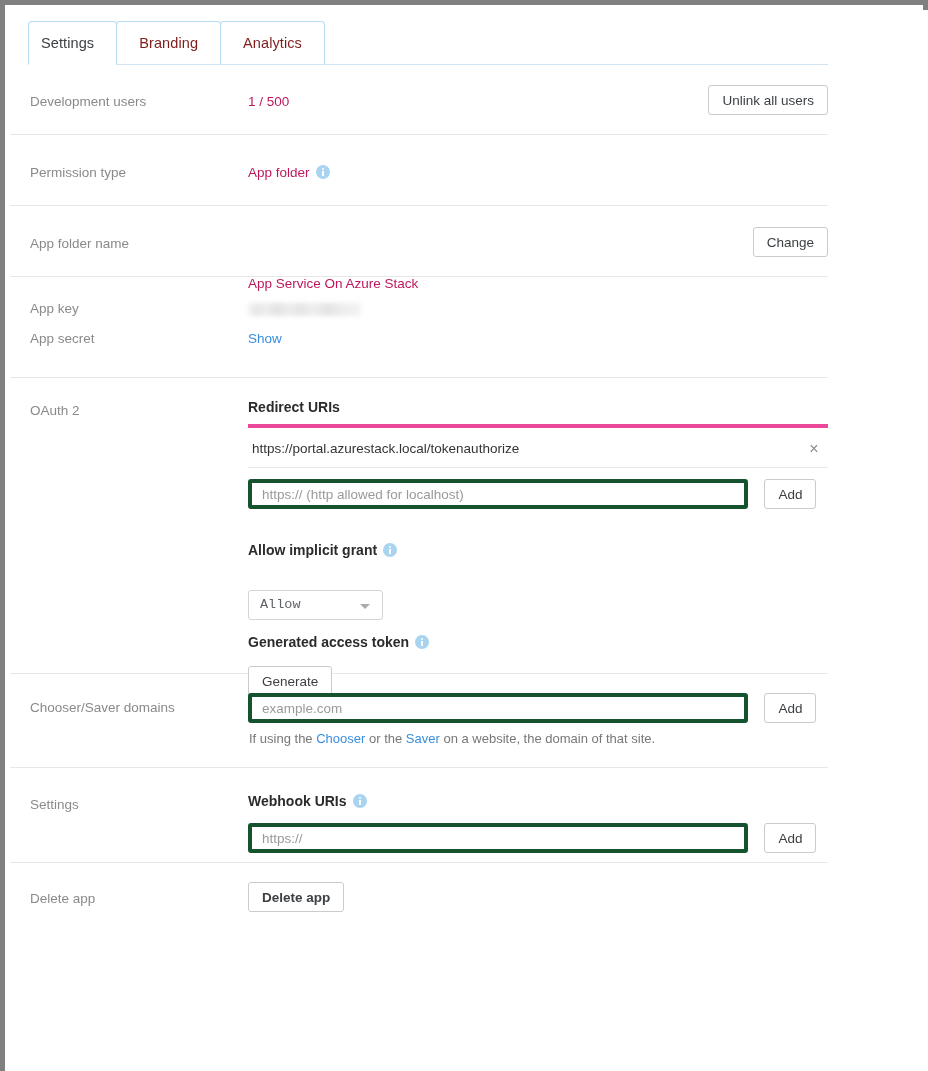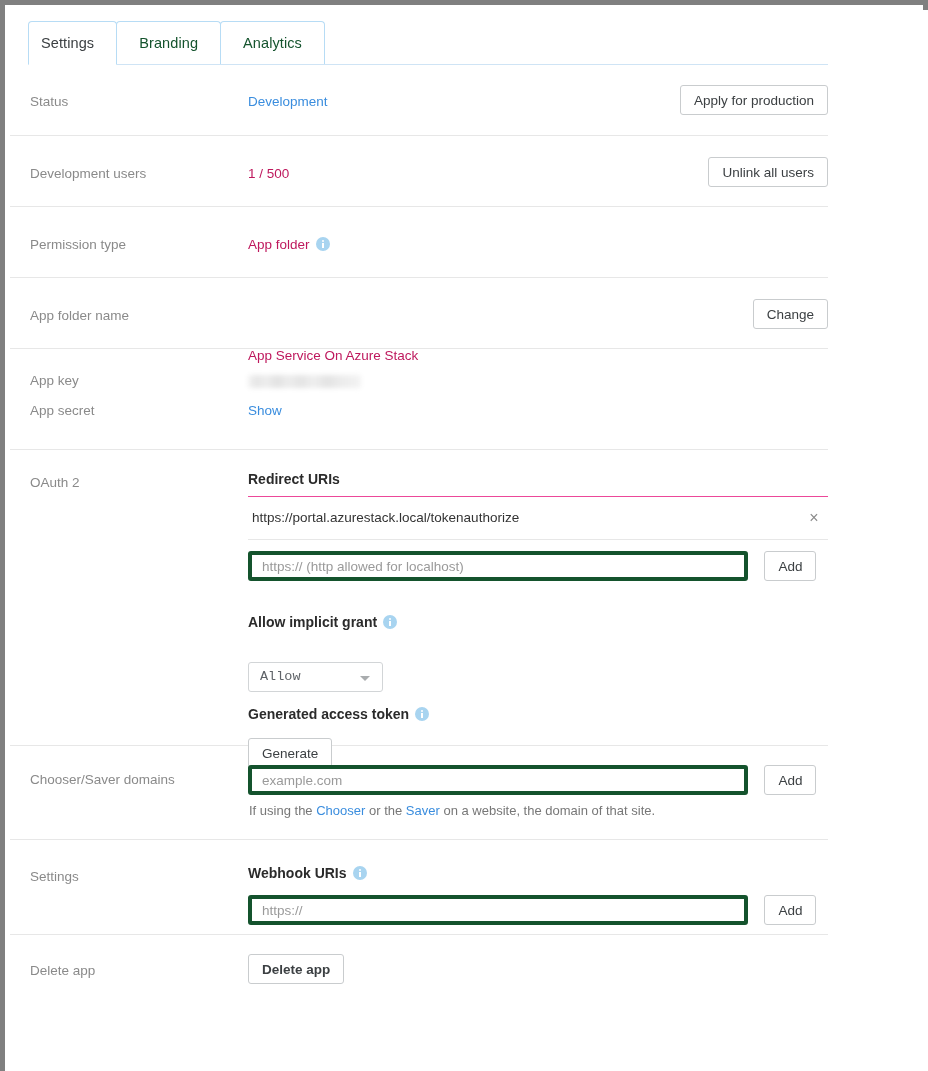--- a/index.html
+++ b/index.html
@@ -56,21 +56,21 @@
     height: 44px;
   }
   .tab {
     box-sizing: border-box;
     height: 44px;
     padding: 0 22px;
     display: flex;
     align-items: center;
     justify-content: center;
     font-size: 14.5px;
-    color: #14532d;
+    color: #7f1d1d;
     border: 1px solid #b7dcf5;
     border-bottom: 1px solid #cfe4f5;
     border-radius: 4px 4px 0 0;
     background: #ffffff;
     margin-right: -1px;
     letter-spacing: 0.1px;
   }
   .tab.active {
     color: #3c4043;
     border-color: #b7dcf5;
@@ -188,21 +188,21 @@
     font-weight: bold;
     color: #2b2b2b;
   }
 
   
   .uri-row {
     position: absolute;
     left: 238px;
     width: 580px;
     height: 44px;
-    border-top: 1px solid #ec4899;
+    border-top: 4px solid #ec4899;
     border-bottom: 1px solid #e7e7e7;
     box-sizing: border-box;
     text-decoration: underline;
   }
   .uri-text {
     position: absolute;
     left: 4px;
     top: 13px;
     font-size: 13.5px;
     color: #333333;
@@ -278,27 +278,20 @@
         </div>
         <div class="tab">
           <span>Analytics</span>
         </div>
       </div>
       <div class="tabbar-line"></div>
     </div>
 
     <div class="content">
 
-      <div class="row" style="height:72px;">
-        <div class="row-label" style="top:30px;">Status</div>
-        <div class="row-value link" style="top:30px;">Development</div>
-        <div class="row-right" style="top:21px; right:0;">
-          <button class="btn">Apply for production</button>
-        </div>
-      </div>
 
       <div class="row" style="height:71px;">
         <div class="row-label" style="top:30px;">Development users</div>
         <div class="row-value" style="top:30px;">1 / 500</div>
         <div class="row-right" style="top:21px; right:0;">
           <button class="btn">Unlink all users</button>
         </div>
       </div>
 
       <div class="row" style="height:71px;">

